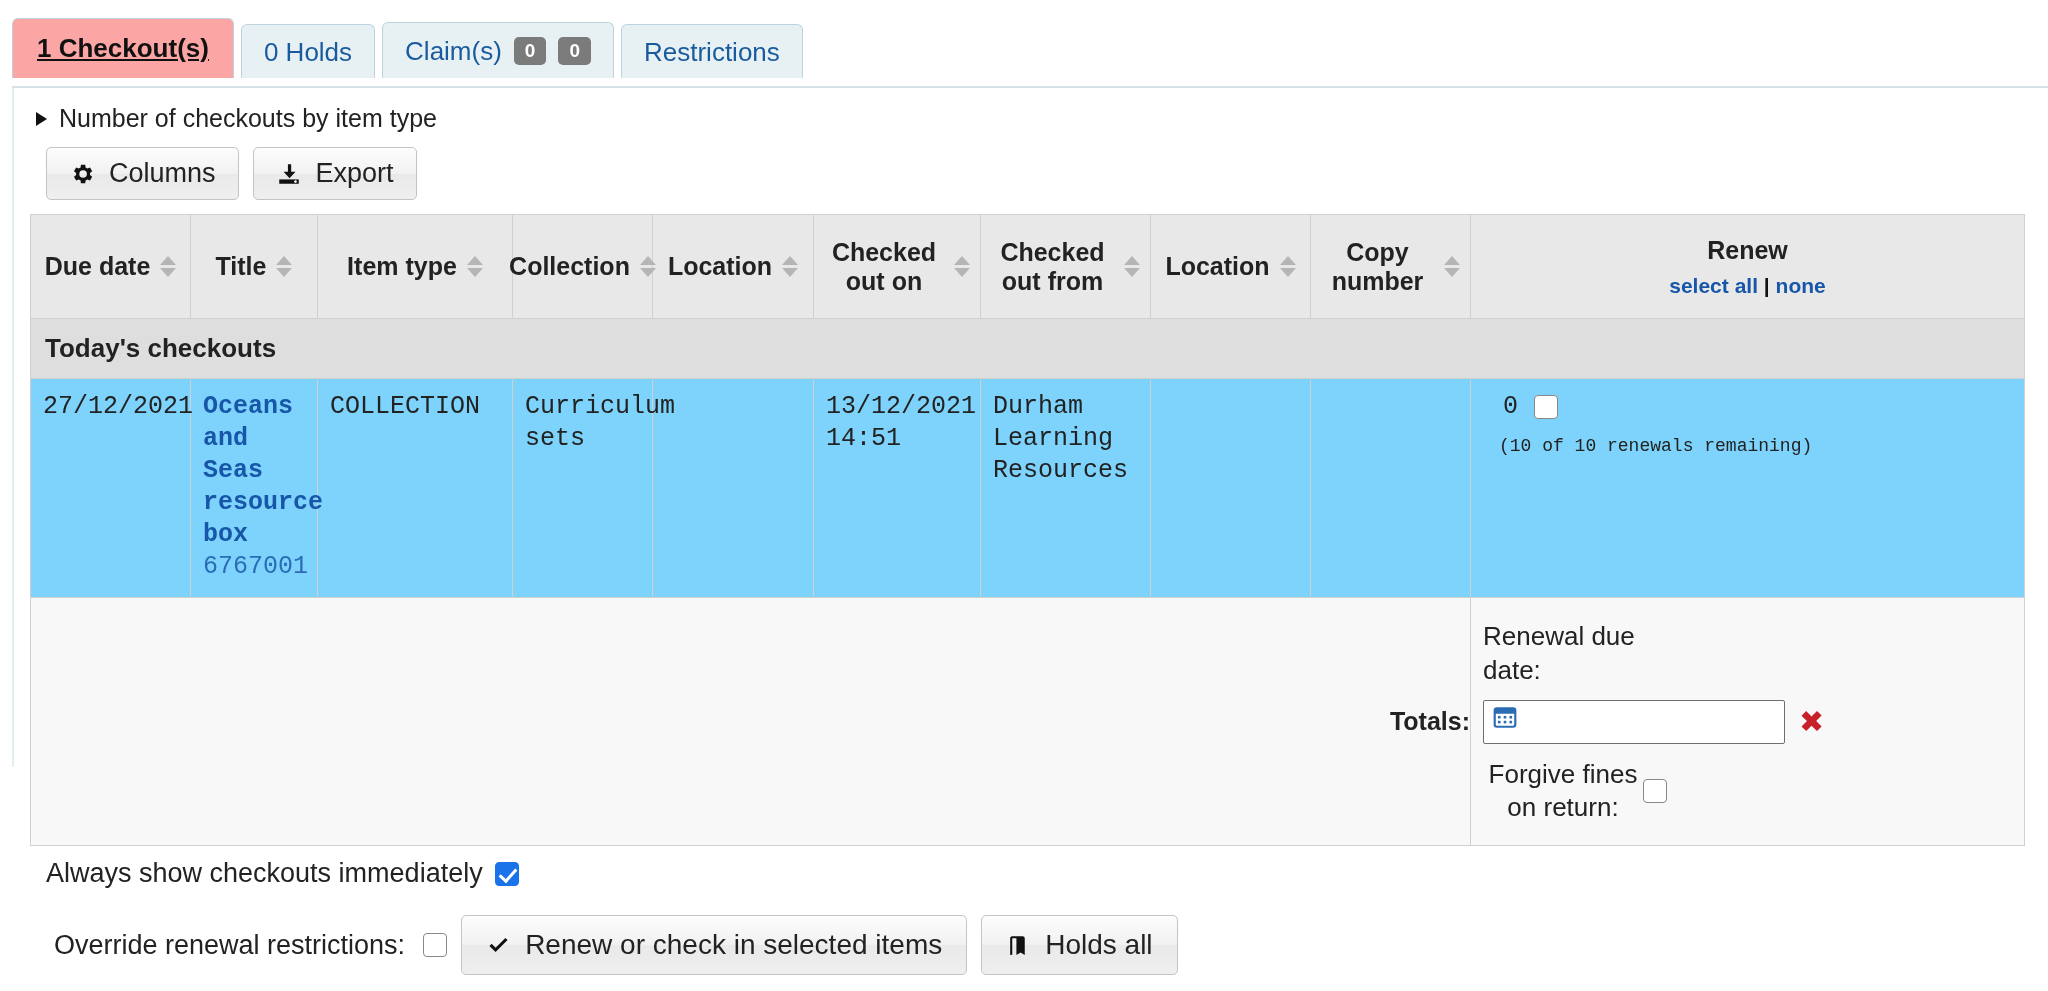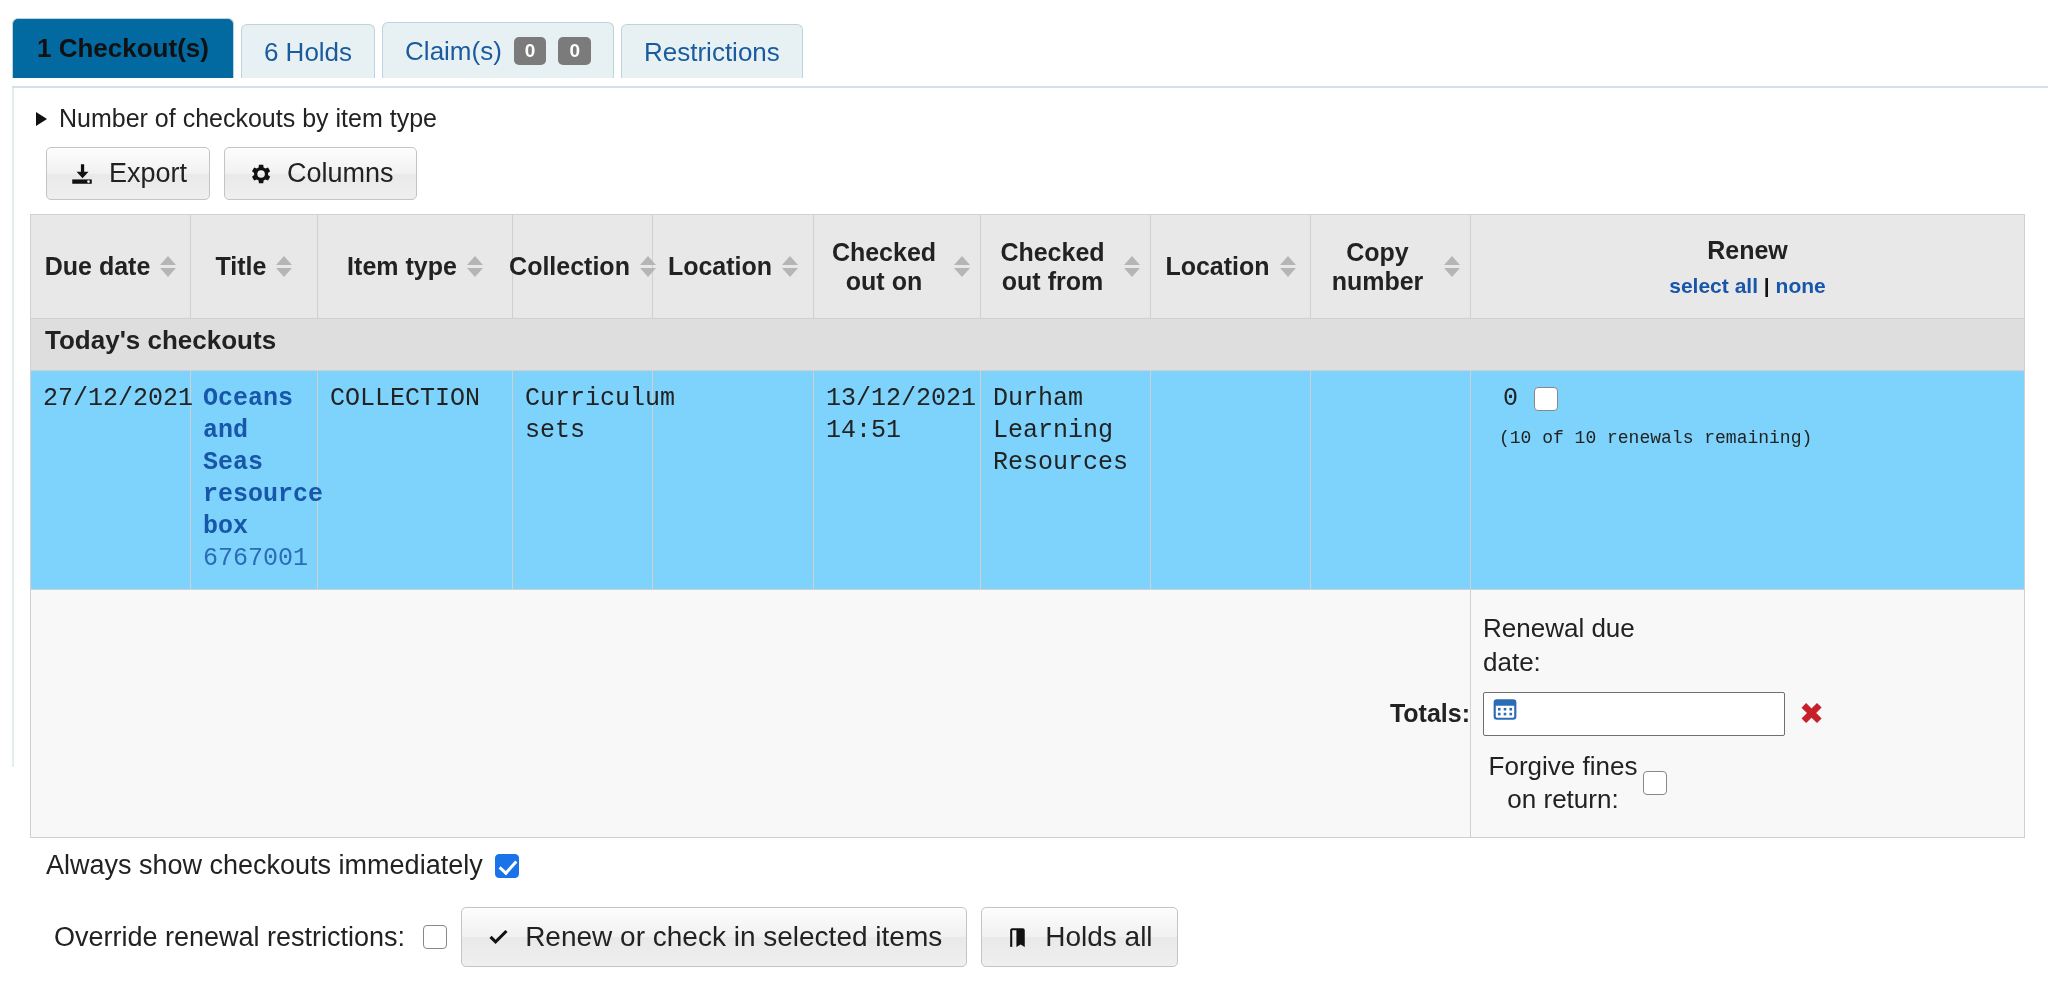--- a/index.html
+++ b/index.html
@@ -34,27 +34,28 @@
     font-size: 26px;
     padding: 14px 22px 13px 22px;
     line-height: 1.0;
     white-space: nowrap;
     cursor: pointer;
     display: flex;
     align-items: center;
     gap: 12px;
   }
   .tab.active {
-    background: #0369a1;
+    background: #fca5a5;
     color: #111111;
     font-weight: bold;
     padding: 16px 24px 17px 24px;
     border-color: #bcd4dd;
     position: relative;
     z-index: 3;
+    text-decoration: underline;
   }
   .tab-badge {
     display: inline-block;
     background: #7b7b7b;
     color: #ffffff;
     font-size: 19px;
     font-weight: bold;
     border-radius: 5px;
     padding: 4px 11px 5px 11px;
     line-height: 1;
@@ -164,21 +165,21 @@
     font-weight: bold;
     margin-top: 6px;
   }
   .renew-head .links a { color: #1756a9; text-decoration: none; cursor: pointer; text-align: center; }
   .renew-head .links span.sep { color: #111; font-weight: bold; }
 
   tr.group-row td {
     background: #dedede;
     font-weight: bold;
     font-size: 26px;
-    padding: 6px 12px 14px 14px;
+    padding: 14px 12px 14px 14px;
     color: #222;
   }
 
   tr.data-row td {
     padding: 12px 12px 14px 12px;
     line-height: 1.28;
     background: #7dd3fc;
     height: 175px;
     font-family: Liberation Mono, monospace;
   }
@@ -304,21 +305,21 @@
 </style>
 </head>
 <body>
 
 <div class="tabs-wrap">
   <div class="tabs">
     <div class="tab active">
       <span>1 Checkout(s)</span>
     </div>
     <div class="tab">
-      <span>6 Holds</span>
+      <span>0 Holds</span>
     </div>
     <div class="tab">
       <span>Claim(s)</span>
       <span class="tab-badge">0</span>
       <span class="tab-badge">0</span>
     </div>
     <div class="tab">
       <span>Restrictions</span>
     </div>
   </div>
@@ -326,37 +327,37 @@
 </div>
 
 <div class="content">
 
   <div class="collapse-row">
     <span class="caret"></span>
     <span>Number of checkouts by item type</span>
   </div>
 
   <div class="btn-bar">
+    <div class="btn">
+      <span>
+        <svg width="26" height="26" viewBox="0 0 24 24">
+            <path fill="#111" d="M19.4 13a7.6 7.6 0 0 0 0-2l2-1.6-2-3.4-2.4 1a7.5 7.5 0 0 0-1.7-1L15 3.4h-4l-.3 2.6a7.5 7.5 0 0 0-1.7 1l-2.4-1-2 3.4L6.6 11a7.6 7.6 0 0 0 0 2l-2 1.6 2 3.4 2.4-1a7.5 7.5 0 0 0 1.7 1l.3 2.6h4l.3-2.6a7.5 7.5 0 0 0 1.7-1l2.4 1 2-3.4zM13 15.5a3.5 3.5 0 1 1 0-7 3.5 3.5 0 0 1 0 7z"></path>
+          </svg>
+      </span>
+      <span>Columns</span>
+    </div>
     <div class="btn">
       <span>
         <svg width="26" height="26" viewBox="0 0 24 24">
             <path fill="#111" d="M11 3h3v7h4l-5.5 6L7 10h4z"></path>
             <path fill="#111" d="M3 17h18v4H3z"></path>
             <circle cx="18" cy="19" r="1.2" fill="#fff"></circle>
           </svg>
       </span>
       <span>Export</span>
-    </div>
-    <div class="btn">
-      <span>
-        <svg width="26" height="26" viewBox="0 0 24 24">
-            <path fill="#111" d="M19.4 13a7.6 7.6 0 0 0 0-2l2-1.6-2-3.4-2.4 1a7.5 7.5 0 0 0-1.7-1L15 3.4h-4l-.3 2.6a7.5 7.5 0 0 0-1.7 1l-2.4-1-2 3.4L6.6 11a7.6 7.6 0 0 0 0 2l-2 1.6 2 3.4 2.4-1a7.5 7.5 0 0 0 1.7 1l.3 2.6h4l.3-2.6a7.5 7.5 0 0 0 1.7-1l2.4 1 2-3.4zM13 15.5a3.5 3.5 0 1 1 0-7 3.5 3.5 0 0 1 0 7z"></path>
-          </svg>
-      </span>
-      <span>Columns</span>
     </div>
   </div>
 
   <table class="ck">
     <colgroup>
       <col style="width:160px">
         <col style="width:127px">
         <col style="width:195px">
       <col style="width:140px">
         <col style="width:161px">

